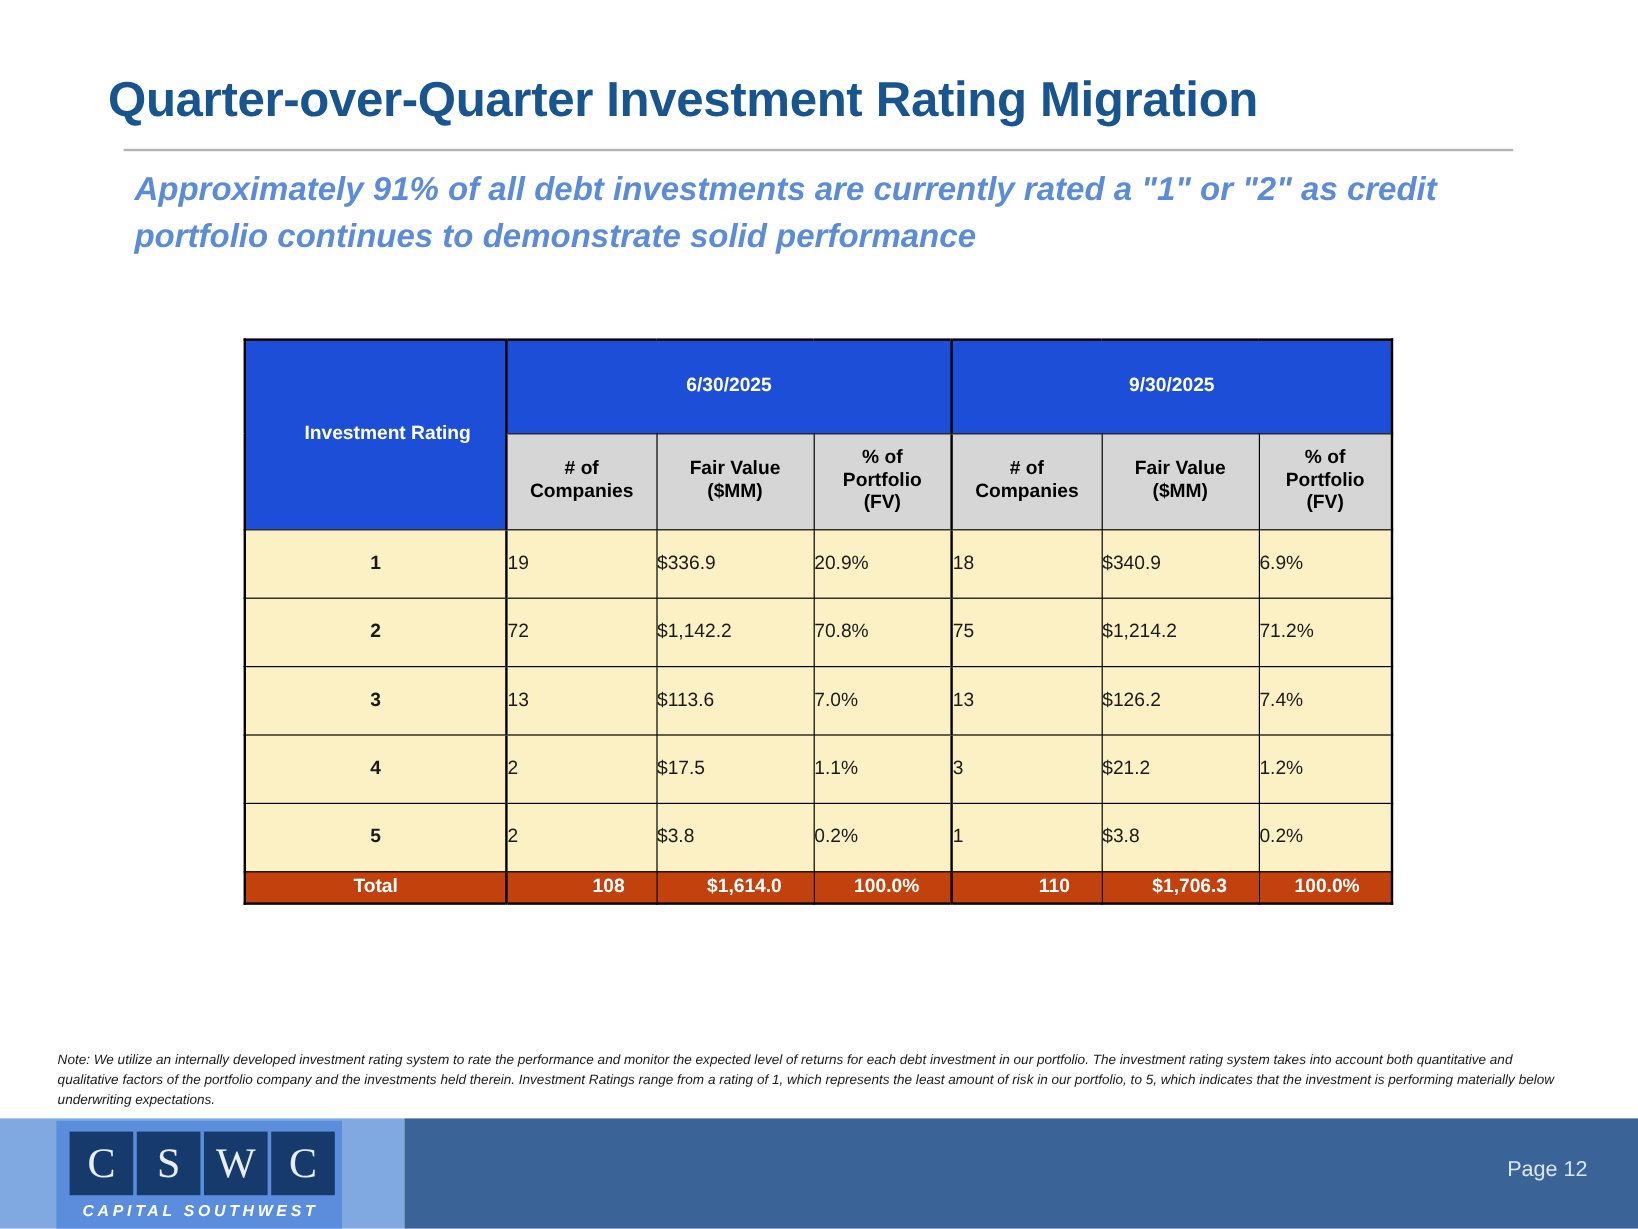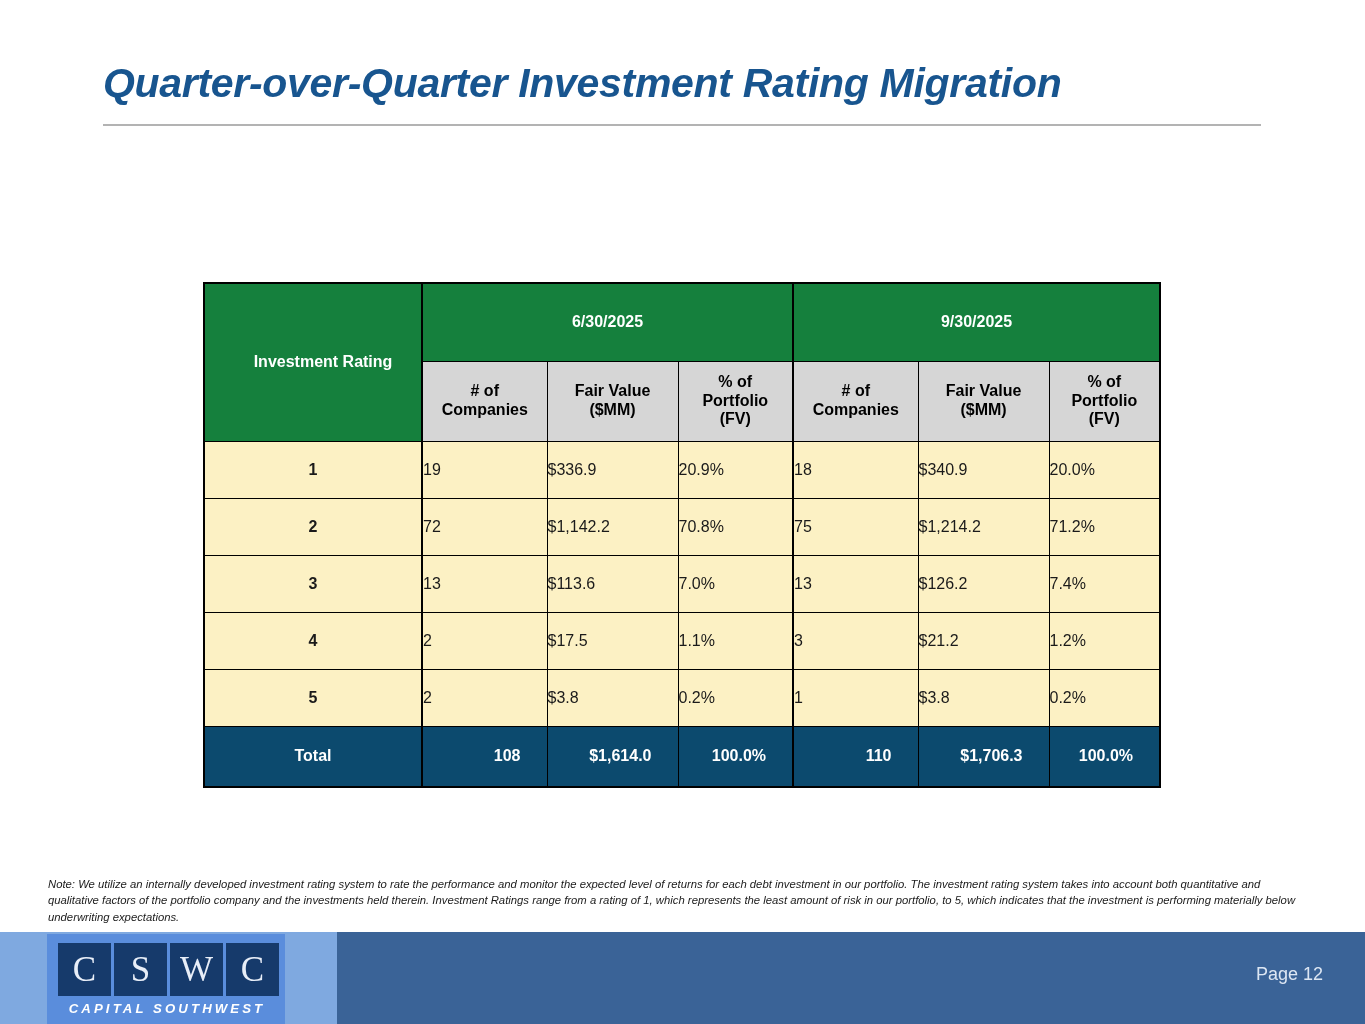--- a/index.html
+++ b/index.html
@@ -20,26 +20,25 @@
     position: absolute;
     left: 0; top: 0;
     width: 1365px;
     height: 1024px;
     background: #ffffff;
   }
 
   
   .title {
     position: absolute;
-    left: 103px;
+    left: 90px;
     top: 60px;
     width: 1160px;
     font-size: 41px;
     font-weight: bold;
-    font-style: italic;
     color: #18558F;
     letter-spacing: -0.3px;
     white-space: nowrap;
   }
   .title-rule {
     position: absolute;
     left: 103px;
     top: 124px;
     width: 1158px;
     height: 2px;
@@ -75,21 +74,21 @@
   table.rating-table td,
   table.rating-table th {
     border: 1px solid #000000;
     padding: 0;
     font-size: 16px;
     vertical-align: middle;
   }
 
   
   .grp-head {
-    background: #15803d;
+    background: #1d4ed8;
     color: #ffffff;
     font-weight: bold;
     height: 78px;
     text-align: center;
     font-size: 17px;
   }
   .grp-head.rating-label {
     text-align: center;
     padding-left: 20px;
   }
@@ -120,24 +119,24 @@
   }
   .data-row td.num {
     text-align: left;
     padding-right: 26px;
     font-size: 16px;
   }
   .data-row:first-of-type td { border-top: 1px solid #000; }
 
   
   .total-row td {
-    background: #0c4a6e;
+    background: #c2410c;
     color: #ffffff;
     font-weight: bold;
-    height: 61px;
+    height: 27px;
     font-size: 17px;
     border-top: 1px solid #000;
   }
   .total-row td.rating { text-align: center; }
   .total-row td.num { text-align: right; padding-right: 26px; }
 
   
   .sep-left  { border-left: 2px solid #000 !important; }
 
   
@@ -217,20 +216,21 @@
   }
 </style>
 </head>
 <body>
 
 <div class="slide">
 
   <div class="title">Quarter-over-Quarter Investment Rating Migration</div>
   <div class="title-rule"></div>
 
+  <div class="subtitle">Approximately 91% of all debt investments are currently rated a "1" or "2" as credit portfolio continues to demonstrate solid performance</div>
 
   <div class="tbl-wrap">
     <table class="rating-table">
       <colgroup>
         <col style="width:218px">
         <col style="width:125px">
         <col style="width:131px">
         <col style="width:115px">
         <col style="width:125px">
         <col style="width:131px">
@@ -273,21 +273,21 @@
       </thead>
       <tbody>
 
       <tr class="data-row">
             <td class="rating">1</td>
             <td class="num sep-left">19</td>
             <td class="num">$336.9</td>
             <td class="num">20.9%</td>
             <td class="num sep-left">18</td>
             <td class="num">$340.9</td>
-            <td class="num">20.0%</td>
+            <td class="num">6.9%</td>
           </tr>
           <tr class="data-row">
             <td class="rating">2</td>
             <td class="num sep-left">72</td>
             <td class="num">$1,142.2</td>
             <td class="num">70.8%</td>
             <td class="num sep-left">75</td>
             <td class="num">$1,214.2</td>
             <td class="num">71.2%</td>
           </tr>

